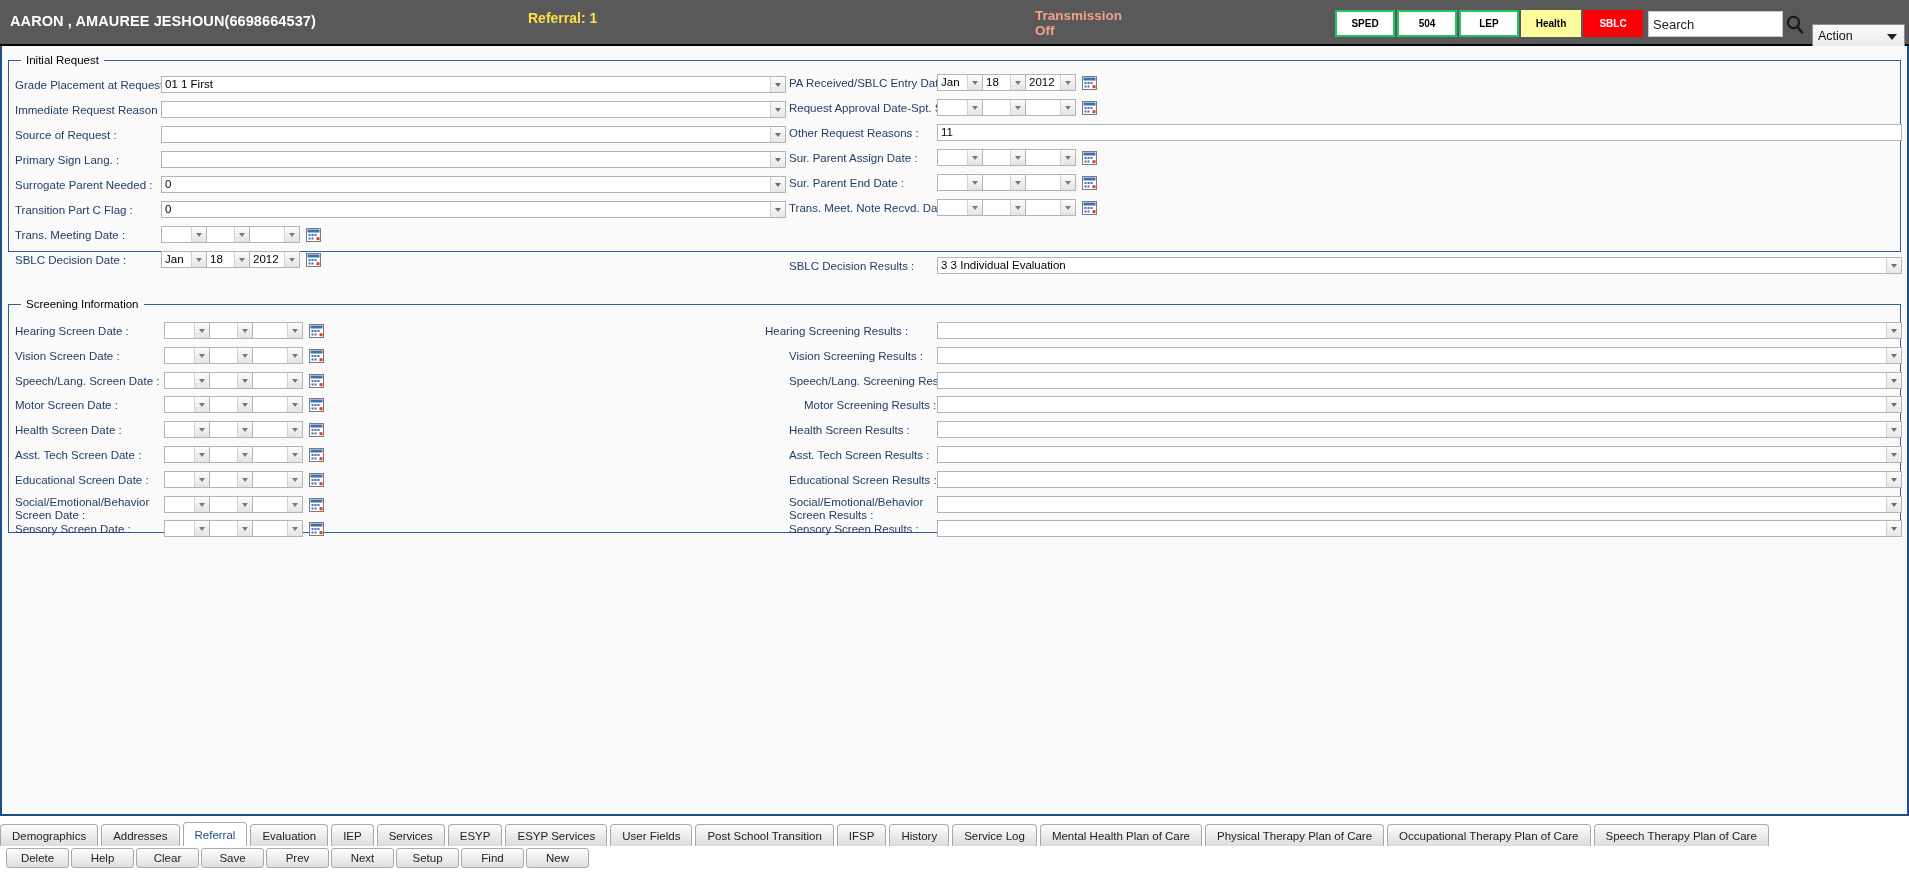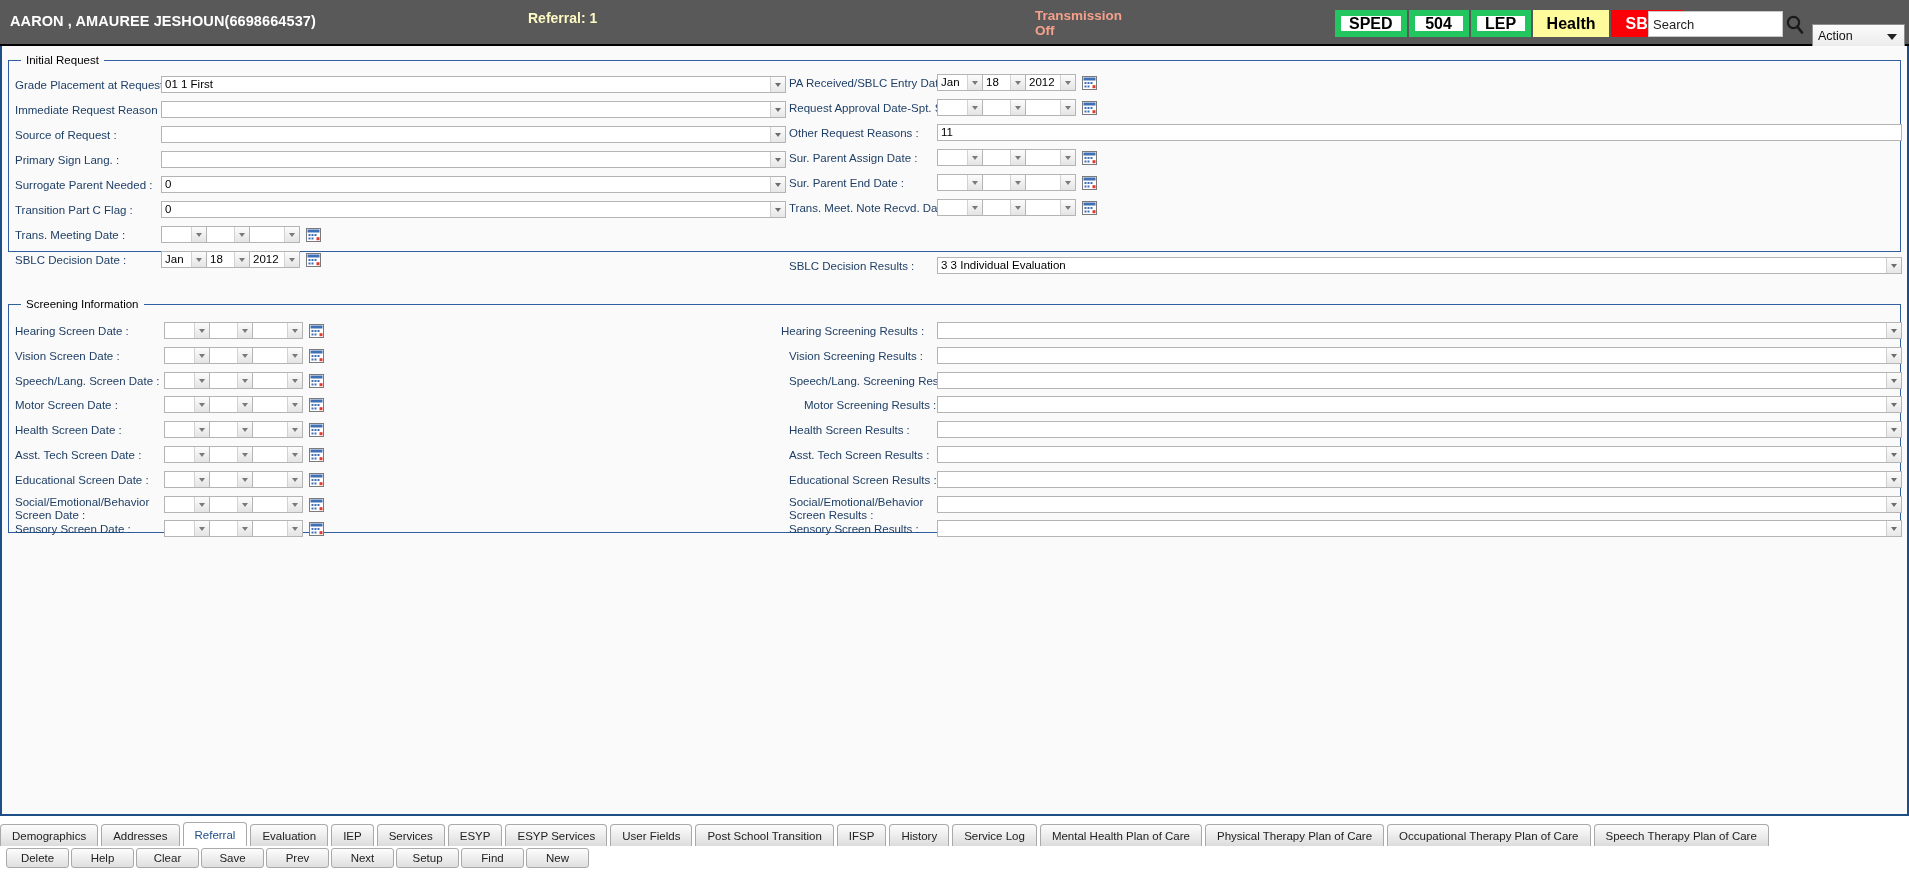--- a/index.html
+++ b/index.html
@@ -25,21 +25,21 @@
     left: 10px; top: 13px;
     color: #ffffff;
     font-size: 14.5px;
     font-weight: bold;
     letter-spacing: .1px;
     white-space: nowrap;
   }
   .referral-label {
     position: absolute;
     left: 528px; top: 10px;
-    color: #fef9c3;
+    color: #fde047;
     font-size: 14px;
     font-weight: bold;
   }
   .transmission {
     position: absolute;
     left: 1035px; top: 8px;
     color: #f4a08a;
     font-size: 13.5px;
     font-weight: bold;
     line-height: 15px;
@@ -53,23 +53,23 @@
   }
   .topbtn {
     height: 27px;
     min-width: 60px;
     padding: 0 8px;
     display: flex;
     align-items: center;
     justify-content: center;
     background: #ffffff;
     color: #000000;
-    font-size: 16px;
+    font-size: 10px;
     font-weight: bold;
-    border: 6px solid #22c55e;
+    border: 2px solid #22c55e;
     margin-right: 2px;
     cursor: pointer;
     font-family: "Liberation Sans", sans-serif;
   }
   .topbtn.yellow { background: #fdfb9b; border-color: #fdfb9b; padding-left: 8px; }
   .topbtn.red    { background: #fb0006; border-color: #fb0006; color: #ffffff; }
 
   .searchwrap {
     position: absolute;
     left: 1648px; top: 11px;
@@ -752,21 +752,21 @@
               <rect x="2.5" y="6" width="2" height="2" fill="#3f6fb5"></rect>
               <rect x="5.5" y="6" width="2" height="2" fill="#3f6fb5"></rect>
               <rect x="8.5" y="6" width="2" height="2" fill="#3f6fb5"></rect>
               <rect x="2.5" y="9.5" width="2" height="2" fill="#3f6fb5"></rect>
               <rect x="5.5" y="9.5" width="2" height="2" fill="#3f6fb5"></rect>
               <rect x="10.5" y="9.2" width="3" height="3" fill="#e03a2f"></rect>
             </svg></span>
         </div>
       </div>
     <div id="sc-right">
-        <div class="flabel" style="left:764px;top:15px;padding-left:8px;">Hearing Screening Results :</div>
+        <div class="flabel" style="left:748px;top:15px;padding-left:8px;">Hearing Screening Results :</div>
         <div class="sel" style="left:928px;top:12px;width:965px;">
           <span class="arrow"></span>
         </div>
         <div class="flabel" style="left:780px;top:40px;">Vision Screening Results :</div>
         <div class="sel" style="left:928px;top:37px;width:965px;">
           <span class="arrow"></span>
         </div>
         <div class="flabel" style="left:780px;top:65px;">Speech/Lang. Screening Results :</div>
         <div class="sel" style="left:928px;top:62px;width:965px;">
           <span class="arrow"></span>

